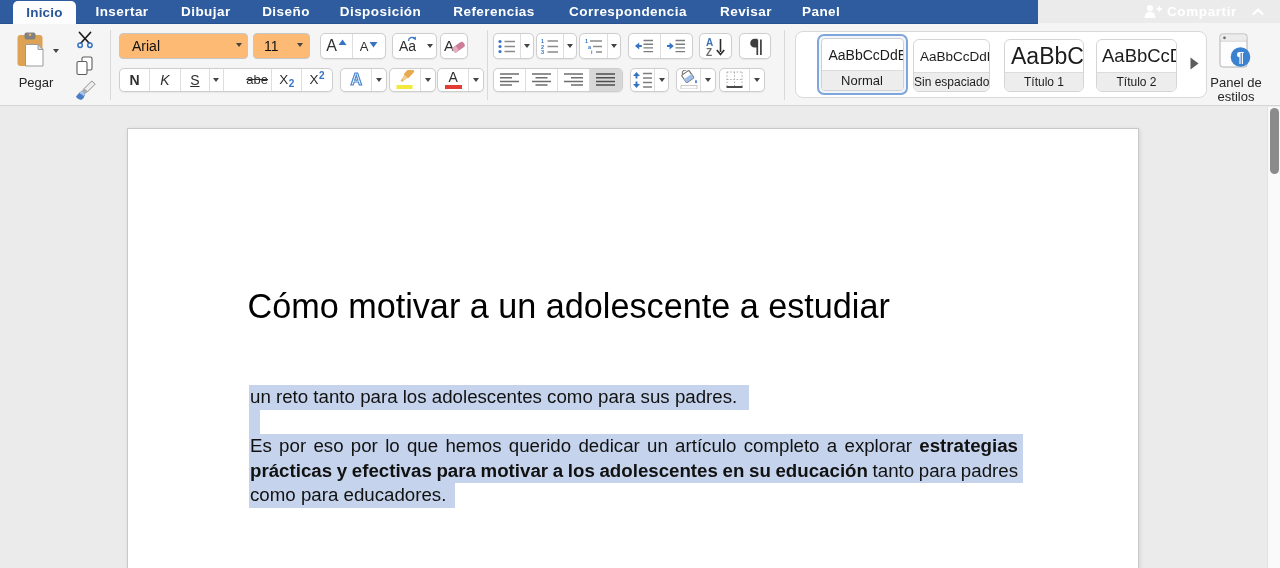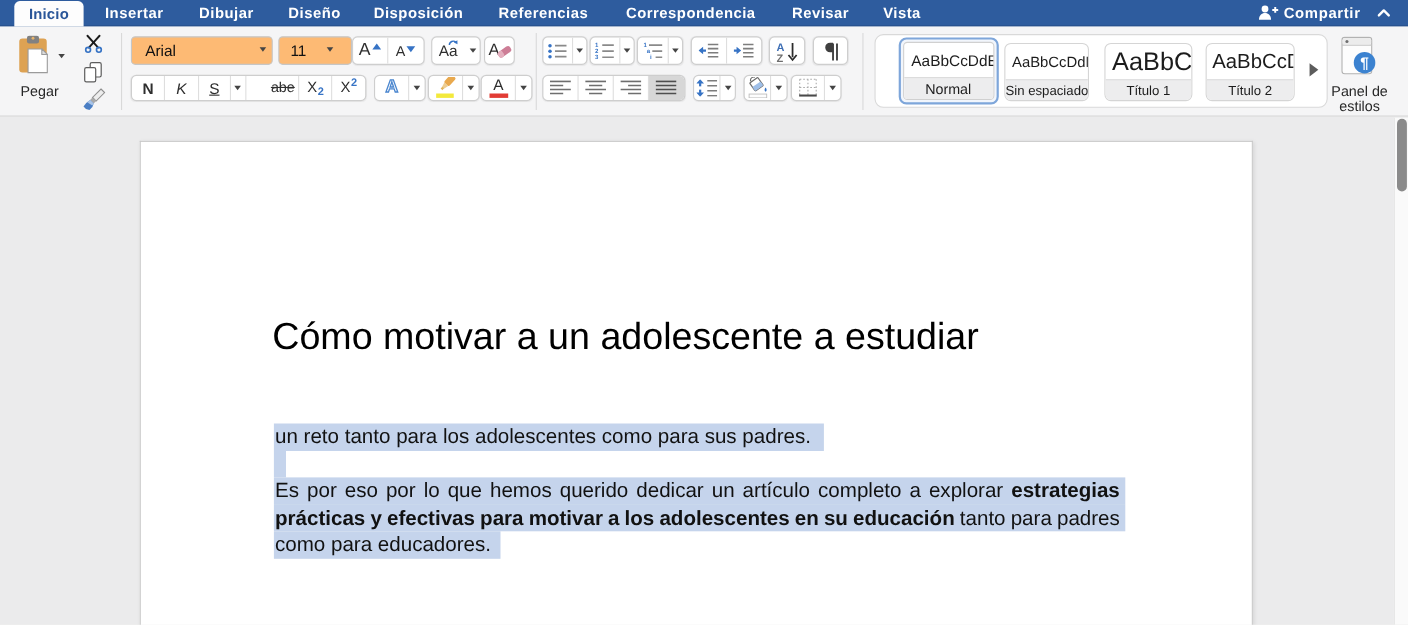--- a/index.html
+++ b/index.html
@@ -1,20 +1,20 @@
 <!DOCTYPE html>
 <html><head>
 <meta charset="utf-8">
 <style>
 * { margin:0; padding:0; box-sizing:border-box; }
 html,body { width:1280px; height:568px; overflow:hidden; }
 body { font-family:"Liberation Sans", sans-serif; position:relative; background:#ebebec; }
 
 
-.tabbar { position:absolute; left:0; top:0; width:1280px; height:24px; background:linear-gradient(#2e5c9e 23px, #28528f 23px); z-index:3; }
+.tabbar { position:absolute; left:0; top:0; width:1038px; height:24px; background:linear-gradient(#2e5c9e 23px, #28528f 23px); z-index:3; }
 .tab { position:absolute; top:0; height:23px; line-height:24px; color:#fff; font-size:13.5px; font-weight:bold; letter-spacing:0.45px; text-align:center; }
 .activetab { position:absolute; left:13px; top:1px; width:63px; height:23px; background:#fdfdfd; border-radius:5px 5px 0 0; color:#2a5699; font-size:13.5px; font-weight:bold; letter-spacing:0.2px; text-align:center; line-height:24px; z-index:2; }
 .share { position:absolute; top:0; height:23px; color:#fff; font-size:13.5px; font-weight:bold; letter-spacing:0.6px; line-height:24px; }
 
 
 .ribbon { position:absolute; left:0; top:23px; width:1280px; height:83px; background:#f5f5f6; border-bottom:1px solid #d6d6d6; }
 .vsep { position:absolute; top:7px; height:70px; width:1px; background:#d9d9d9; }
 .btn { position:absolute; background:#fff; border:1px solid #cecece; border-radius:5px; box-shadow:0 0.5px 1px rgba(0,0,0,0.06); }
 .lbl { position:absolute; font-size:13px; color:#262626; text-align:center; }
 .combo { position:absolute; background:#fdba74; border:1px solid #c6c6c6; border-radius:4px; font-size:14px; color:#111; }
@@ -47,21 +47,21 @@
 
 <div class="tabbar">
   <div class="activetab">Inicio</div>
   <div class="tab" style="left:95px;width:54px;">Insertar</div>
   <div class="tab" style="left:181px;width:49px;">Dibujar</div>
   <div class="tab" style="left:262px;width:48px;">Diseño</div>
   <div class="tab" style="left:336px;width:89px;">Disposición</div>
   <div class="tab" style="left:453px;width:82px;">Referencias</div>
   <div class="tab" style="left:567px;width:122px;">Correspondencia</div>
   <div class="tab" style="left:720px;width:50px;">Revisar</div>
-  <div class="tab" style="left:802px;width:36px;">Vista</div>
+  <div class="tab" style="left:802px;width:36px;">Panel</div>
   <div class="share" style="left:1167px;">Compartir</div>
   <svg class="shareicon" style="position:absolute;left:1143px;top:4px;" width="22" height="15" viewBox="0 0 22 15">
     <circle cx="7" cy="4.2" r="3.1" fill="#fff"></circle>
     <path d="M1.5 14 C1.5 9.8 4 7.8 7 7.8 C10 7.8 12.5 9.8 12.5 14 Z" fill="#fff"></path>
     <path d="M13.6 5 h5.4 M16.3 2.3 v5.4" stroke="#fff" stroke-width="1.8"></path>
   </svg>
   <svg style="position:absolute;left:1252px;top:8px;" width="12" height="8" viewBox="0 0 12 8">
     <path d="M1.5 6 L6 1.5 L10.5 6" fill="none" stroke="#fff" stroke-width="2.2" stroke-linecap="round" stroke-linejoin="round"></path>
   </svg>
 </div>
@@ -89,21 +89,21 @@
   <svg style="position:absolute;left:72px;top:57px;" width="24" height="24" viewBox="0 0 24 24">
     <polygon points="19.8,0.9 23.1,4.2 15.4,11.9 12.1,8.6" fill="#ededed" stroke="#8f8f8f" stroke-width="1"></polygon>
     <polygon points="12.1,8.6 15.4,11.9 13.2,14.1 9.9,10.8" fill="#a9a9a9"></polygon>
     <path d="M9.9 10.8 L13.2 14.1 Q12.4 18.2 9.3 20.1 Q5.6 19.6 3.9 16.8 Q5.9 13.2 9.9 10.8 Z" fill="#4a7ec4"></path>
     <path d="M9.9 10.8 L13.2 14.1 L11.9 15.9 L7.3 13.0 Z" fill="#aac4e6"></path>
   </svg>
   <div class="vsep" style="left:110px;"></div>
 
   <div class="combo" style="left:119px;top:10px;width:129px;height:26px;line-height:24px;padding-left:12px;">Arial</div>
   <div class="carr" style="left:236px;top:20px;"></div>
-  <div class="combo" style="left:253px;top:10px;width:67px;height:26px;line-height:24px;padding-left:10px;">11</div>
+  <div class="combo" style="left:253px;top:10px;width:57px;height:26px;line-height:24px;padding-left:10px;">11</div>
   <div class="carr" style="left:297px;top:20px;"></div>
   <div class="seg" style="left:320px;top:10px;width:66px;height:26px;">
     <div style="width:33px;">
         <span style="font-size:16px;color:#2e2e2e;">A</span>
         <svg width="9" height="7" viewBox="0 0 9 7" style="margin:-8px 0 0 1px;">
           <path d="M4.5 0.5 L8.5 6 H0.5 Z" fill="#3673c5"></path>
         </svg>
       </div>
     <div style="width:33px;">
         <span style="font-size:13px;color:#2e2e2e;">A</span>

